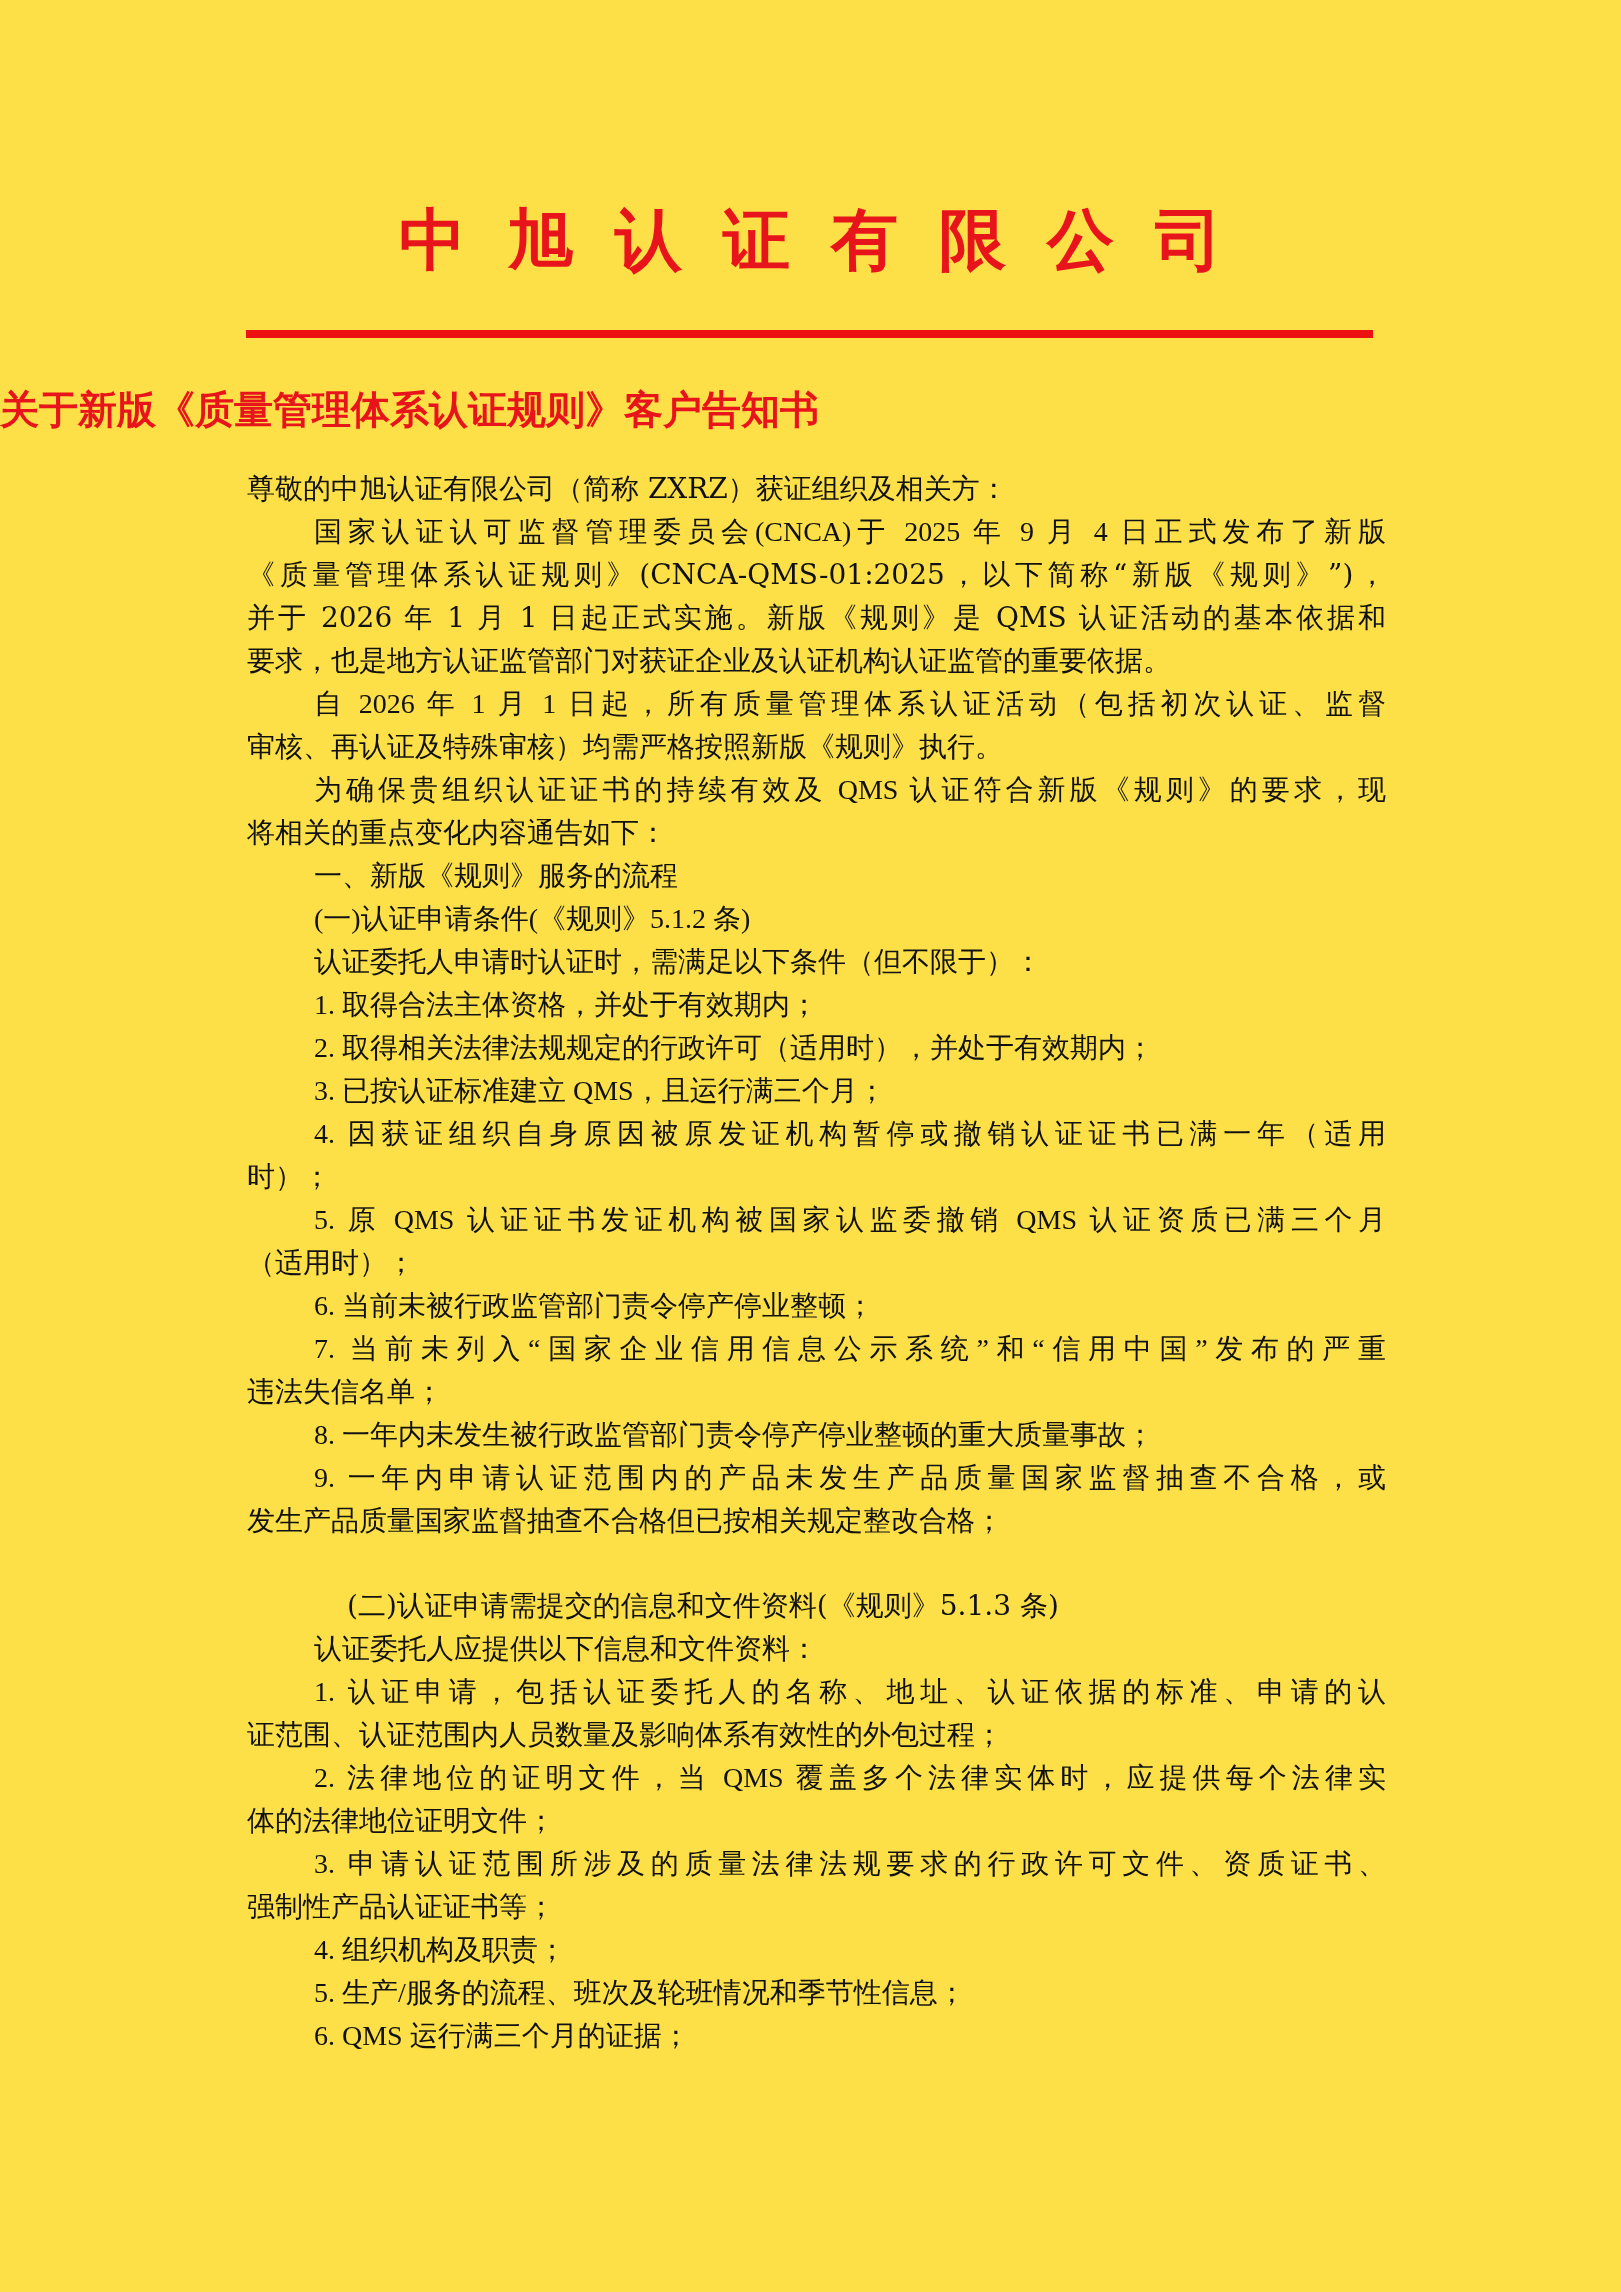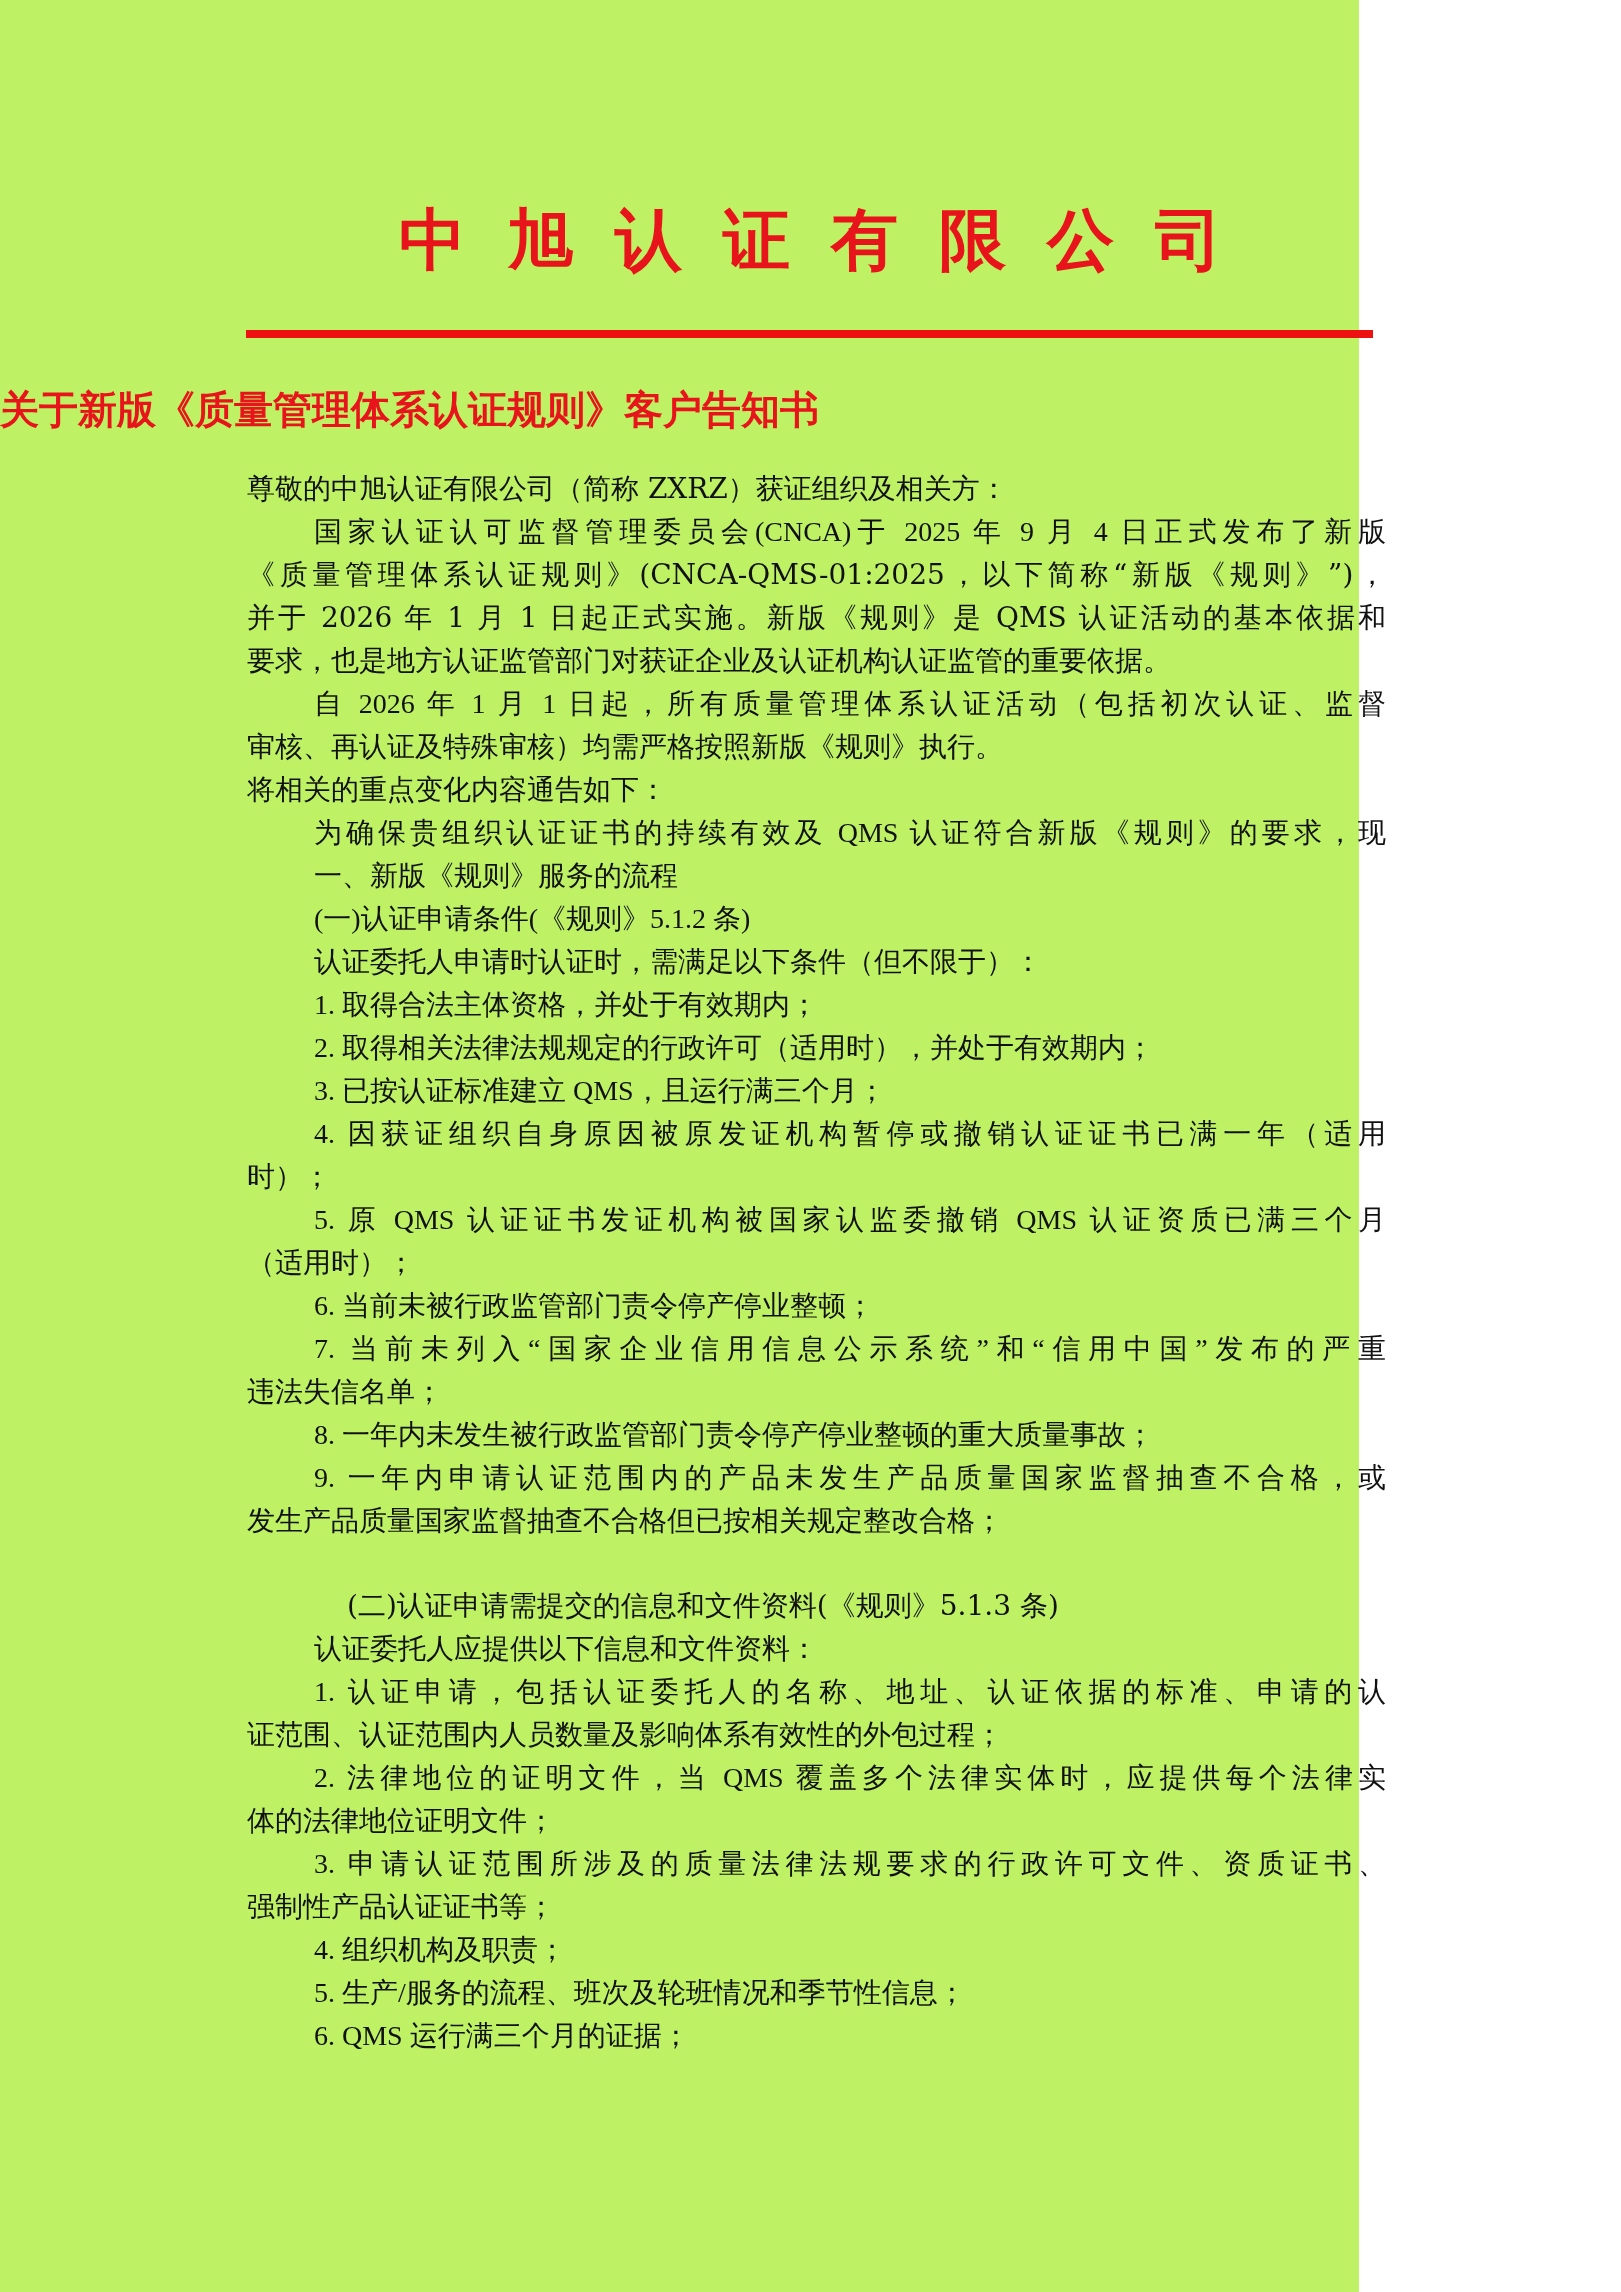--- a/index.html
+++ b/index.html
@@ -1,17 +1,17 @@
 <!DOCTYPE html>
 <html><head>
 <meta charset="utf-8">
 <style>
   html, body { margin: 0; padding: 0; background: #ffffff; }
   body { width: 1621px; height: 2293px; position: relative; overflow: hidden; }
-  .page { position: absolute; left: 0; top: 0; width: 1359px; height: 2293px; background: #bef264; }
+  .page { position: absolute; left: 0; top: 0; width: 1621px; height: 2293px; background: #fde047; }
   .company {
     position: absolute; left: 0; width: 1621px; top: 196px; text-align: center;
     font-family: "DejaVu Sans", sans-serif; font-weight: bold; font-size: 67px;
     letter-spacing: 41px; color: #e8141b; line-height: 88px; padding-left: 41px; box-sizing: border-box;
   }
   .rule { position: absolute; left: 246px; width: 1127px; top: 330px; height: 7.8px; background: #ee1111; }
   .subtitle {
     position: absolute; left: 0; width: 1621px; top: 380px; text-align: left;
     font-family: "DejaVu Sans", sans-serif; font-weight: bold; font-size: 39px; color: #e8141b; line-height: 59px;
   }
@@ -38,22 +38,22 @@
     <div class="line last">尊敬的中旭认证有限公司（简称 ZXRZ）获证组织及相关方：</div>
 
     <div class="line indent">国家认证认可监督管理委员会(CNCA)于 2025 年 9 月 4 日正式发布了新版</div>
     <div class="line">《质量管理体系认证规则》(CNCA-QMS-01:2025，以下简称“新版《规则》”)，</div>
     <div class="line">并于 2026 年 1 月 1 日起正式实施。新版《规则》是 QMS 认证活动的基本依据和</div>
     <div class="line last">要求，也是地方认证监管部门对获证企业及认证机构认证监管的重要依据。</div>
 
     <div class="line indent">自 2026 年 1 月 1 日起，所有质量管理体系认证活动（包括初次认证、监督</div>
     <div class="line last">审核、再认证及特殊审核）均需严格按照新版《规则》执行。</div>
 
+    <div class="line indent">为确保贵组织认证证书的持续有效及 QMS 认证符合新版《规则》的要求，现</div>
     <div class="line last">将相关的重点变化内容通告如下：</div>
-    <div class="line indent">为确保贵组织认证证书的持续有效及 QMS 认证符合新版《规则》的要求，现</div>
 
     <div class="line last indent">一、新版《规则》服务的流程</div>
 
     <div class="line last indent">(一)认证申请条件(《规则》5.1.2 条)</div>
     <div class="line last indent">认证委托人申请时认证时，需满足以下条件（但不限于）：</div>
 
     <div class="line last indent">1. 取得合法主体资格，并处于有效期内；</div>
     <div class="line last indent">2. 取得相关法律法规规定的行政许可（适用时），并处于有效期内；</div>
     <div class="line last indent">3. 已按认证标准建立 QMS，且运行满三个月；</div>
     <div class="line indent">4. 因获证组织自身原因被原发证机构暂停或撤销认证证书已满一年（适用</div>

